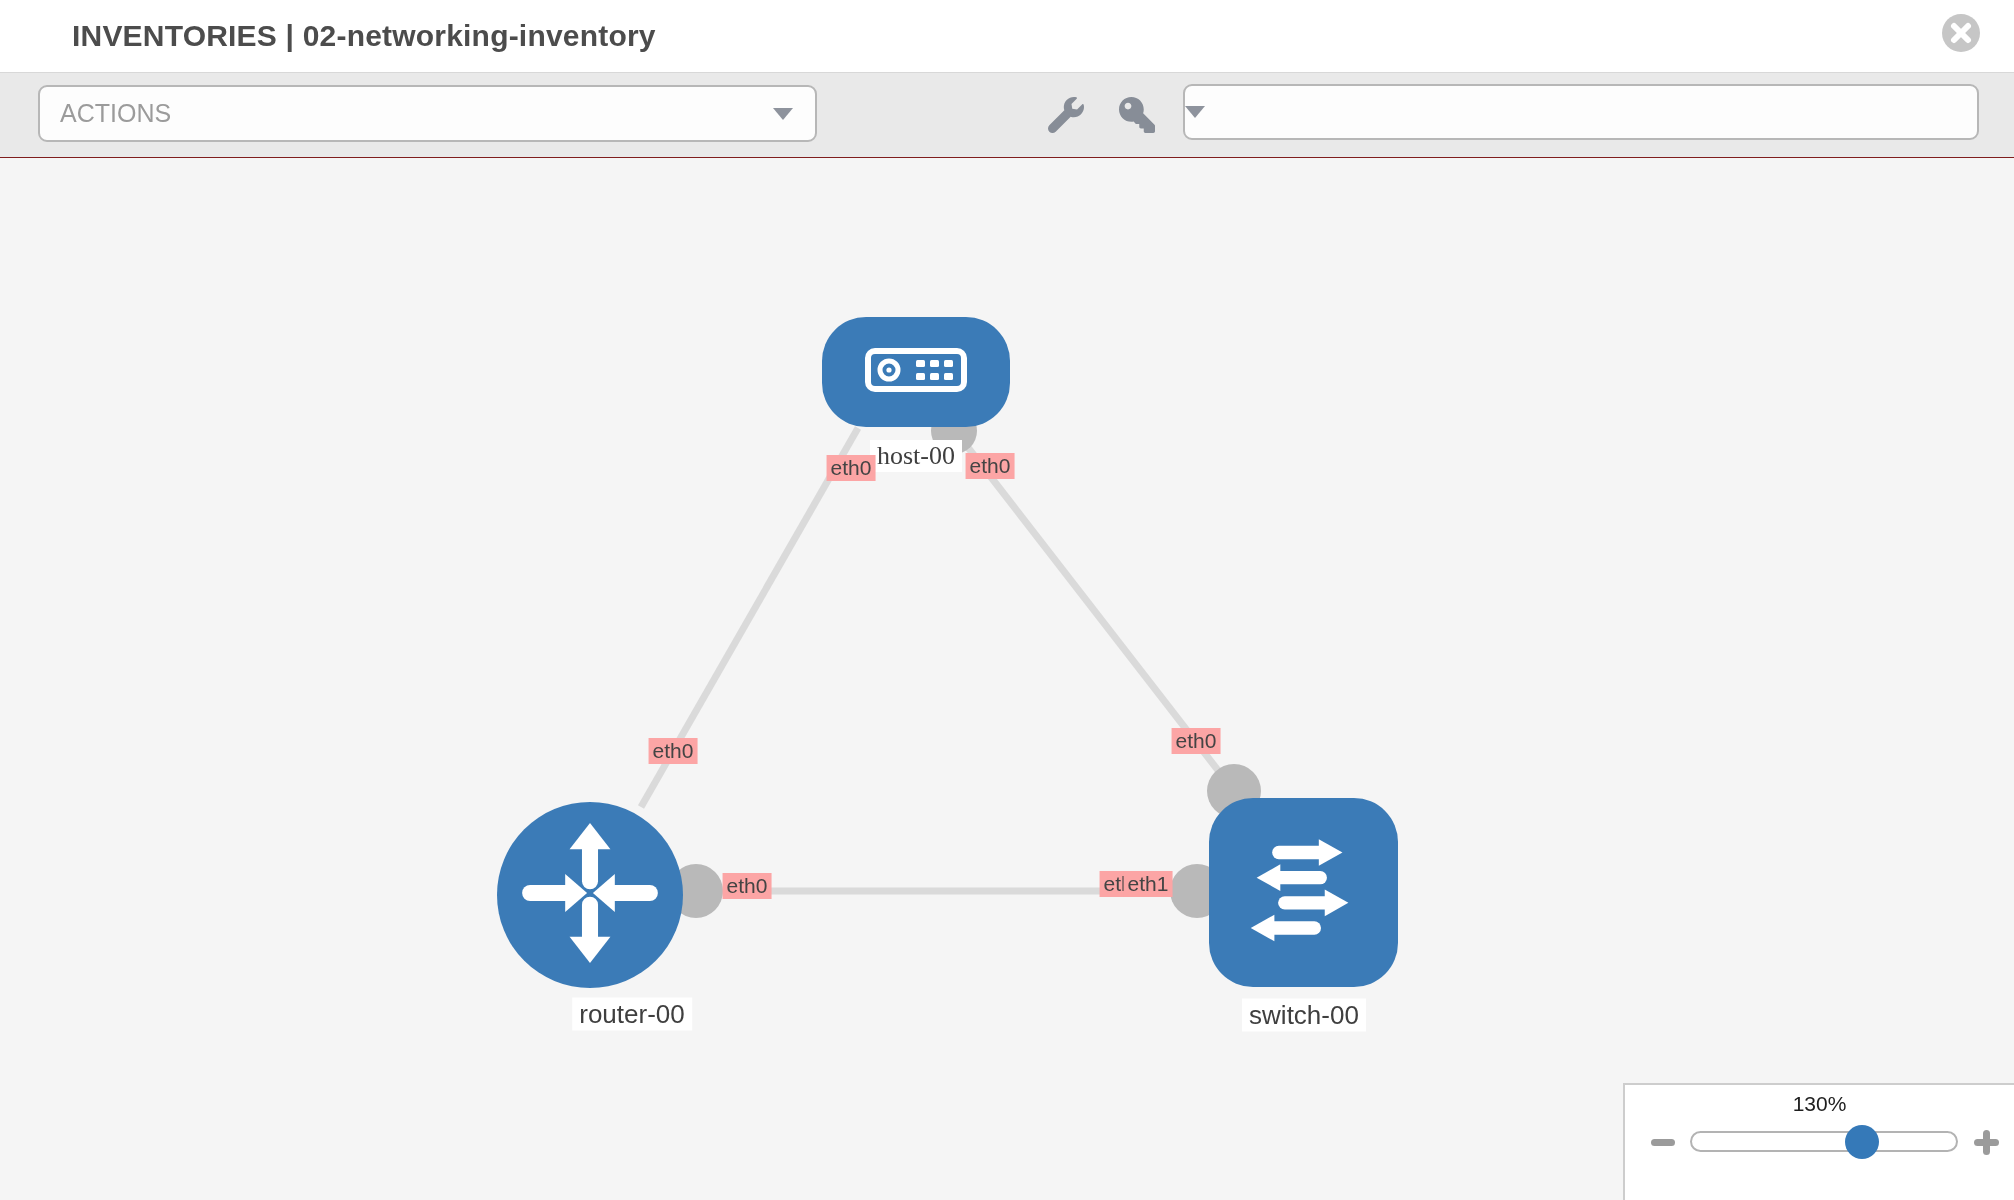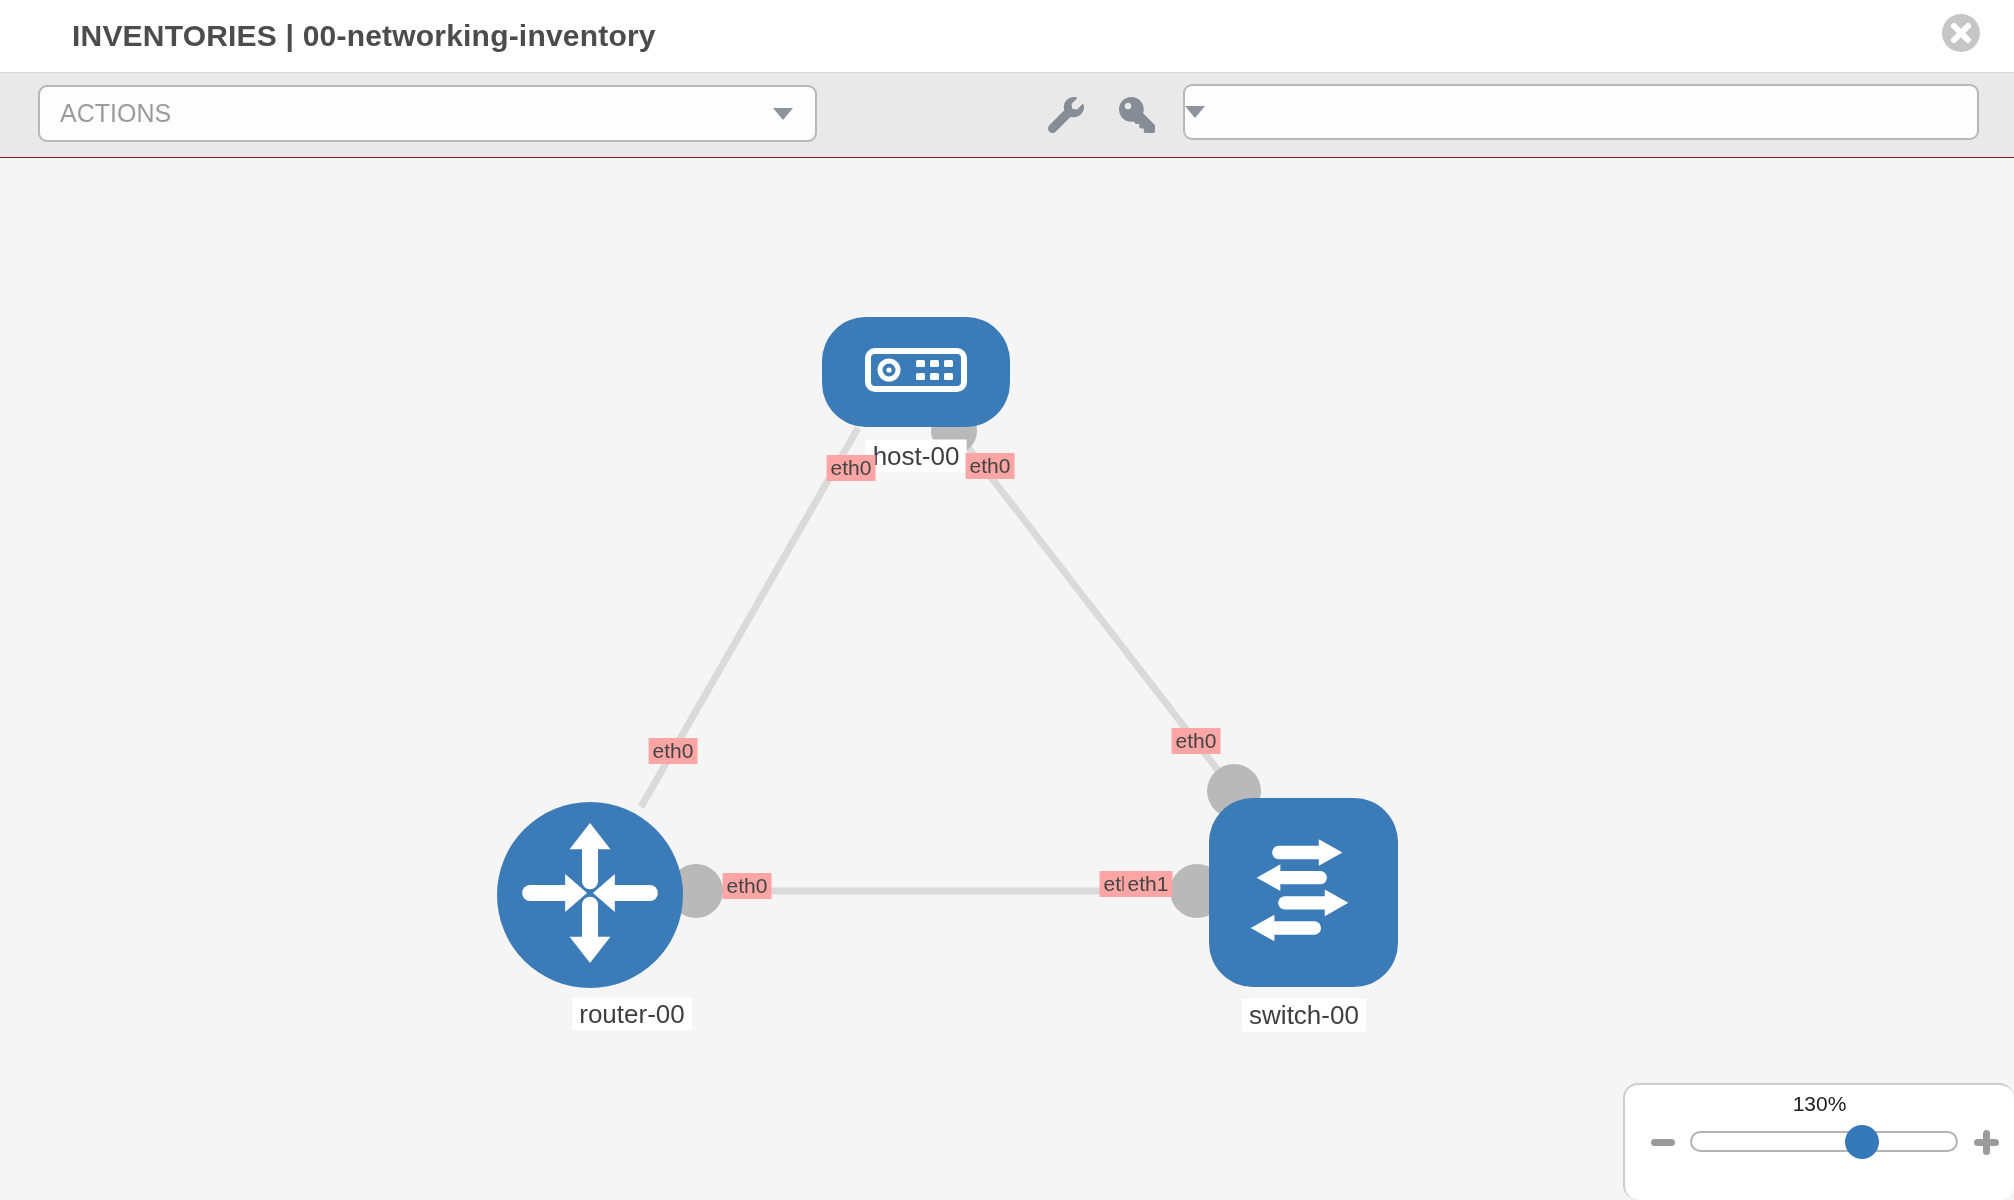--- a/index.html
+++ b/index.html
@@ -38,21 +38,21 @@
   .node-router{left:497px;top:644px;width:186px;height:186px;border-radius:50%;}
   .node-switch{left:1209px;top:640px;width:189px;height:189px;border-radius:44px;}
   .node-label{position:absolute;z-index:3;transform:translate(-50%,-50%);background:#ffffff;
               color:#3f3f3f;font-size:26px;padding:1px 7px;white-space:nowrap;}
   .if-label{position:absolute;transform:translate(-50%,-50%);background:#fca5a5;color:#444444;
             font-size:21px;padding:1px 4px;white-space:nowrap;z-index:3;}
   .if-over{z-index:4;}
 
   
   .zoom-panel{position:absolute;left:1623px;top:1083px;width:391px;height:117px;background:#ffffff;
-              border-top:2px solid #cdcdcd;border-left:2px solid #cdcdcd;box-sizing:border-box;border-radius:15px;}
+              border-top:2px solid #cdcdcd;border-left:2px solid #cdcdcd;box-sizing:border-box;}
   .zoom-level{position:absolute;left:0;top:7px;width:100%;text-align:center;font-size:21px;color:#1e1e1e;}
   .zoom-minus,.zoom-plus{position:absolute;cursor:pointer;}
   .zoom-minus{left:26px;top:54px;width:24px;height:7px;background:#9b9b9b;border-radius:4px;}
   .zoom-plus{left:349px;top:45px;width:25px;height:25px;}
   .zoom-plus::before{content:"";position:absolute;left:0;top:9px;width:25px;height:7px;
                      background:#9b9b9b;border-radius:4px;}
   .zoom-plus::after{content:"";position:absolute;left:9px;top:0;width:7px;height:25px;
                     background:#9b9b9b;border-radius:4px;}
   .zoom-track{position:absolute;left:65px;top:46px;width:268px;height:21px;background:#ffffff;
               border:2px solid #b3b3b3;border-radius:13px;box-sizing:border-box;cursor:pointer;}
@@ -61,21 +61,21 @@
 </style>
 </head>
 <body>
 
 <div class="app">
 
   <div class="header">
     <div class="title">
       <span>INVENTORIES</span>
       <span>&nbsp;|&nbsp;</span>
-      <span>00-networking-inventory</span>
+      <span>02-networking-inventory</span>
     </div>
     <div class="close-btn">
       <svg viewBox="0 0 38 38" width="38" height="38">
         <circle cx="19" cy="19" r="19" fill="#c6c6c6"></circle>
         <line x1="12" y1="12" x2="26" y2="26" stroke="#ffffff" stroke-width="6" stroke-linecap="round"></line>
         <line x1="26" y1="12" x2="12" y2="26" stroke="#ffffff" stroke-width="6" stroke-linecap="round"></line>
       </svg>
     </div>
   </div>
 
@@ -160,21 +160,21 @@
           <g stroke="#ffffff" stroke-width="9" stroke-linecap="round">
             <line x1="33" y1="24" x2="61" y2="24"></line>
             <line x1="33" y1="41" x2="61" y2="41"></line>
             <line x1="37" y1="58" x2="65" y2="58"></line>
             <line x1="29" y1="75" x2="57" y2="75"></line>
           </g>
         </svg>
       </span>
     </div>
 
-    <div class="node-label" style="left:916px;top:298px;">host-00</div>
+    <div class="node-label" style="left:916px;top:298px;font-family:Liberation Serif, serif;">host-00</div>
     <div class="node-label" style="left:590px;top:856px;margin-left:42px;">router-00</div>
     <div class="node-label" style="left:1304px;top:857px;">switch-00</div>
 
     <div class="if-label" style="left:851px;top:310px;">eth0</div>
     <div class="if-label" style="left:990px;top:308px;">eth0</div>
     <div class="if-label" style="left:673px;top:593px;">eth0</div>
     <div class="if-label" style="left:1196px;top:583px;">eth0</div>
     <div class="if-label" style="left:747px;top:728px;">eth0</div>
     <div class="if-label" style="left:1124px;top:726px;">eth1</div>
     <div class="if-label if-over" style="left:1148px;top:726px;">eth1</div>

